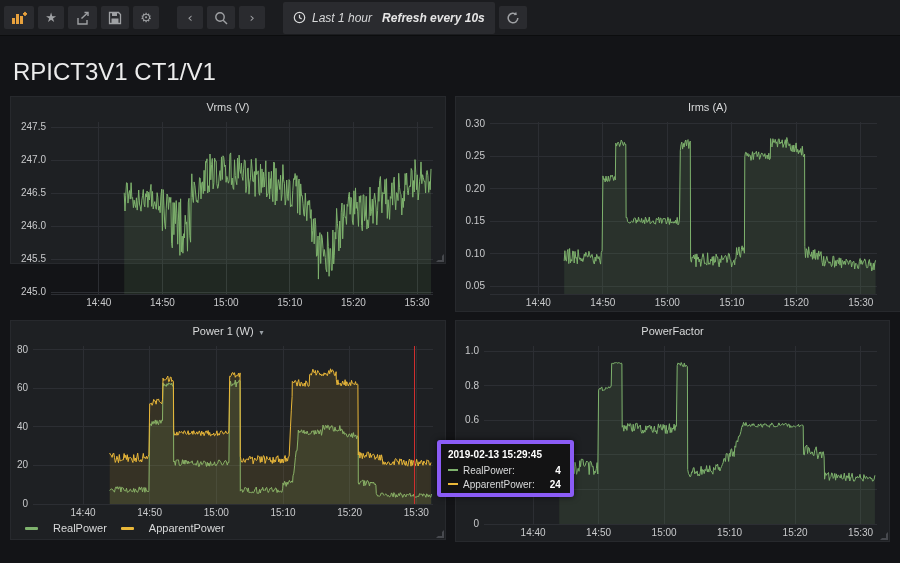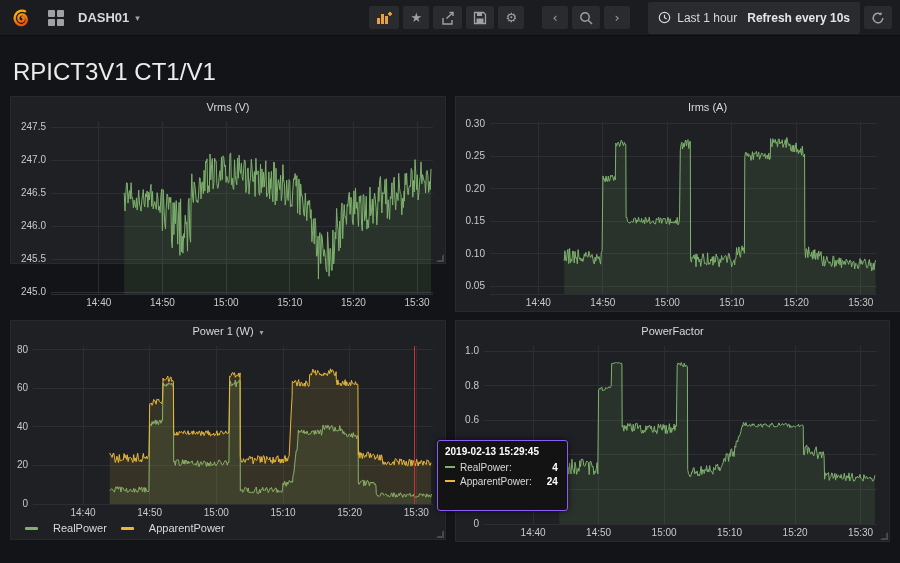--- a/index.html
+++ b/index.html
@@ -18,21 +18,21 @@
   .dash-name { color:#d8d9da; font-size:13px; font-weight:bold; display:inline-flex; align-items:center; gap:6px; cursor:pointer; margin-left:4px; }
   .dash-name .caret { color:#9fa1a4; font-size:9px; font-family:"DejaVu Sans", sans-serif; }
 
   .nav-right { display:flex; align-items:center; padding-right:8px; }
   .nav-right .nbtn { height:23px; min-width:26px; padding:0 7px; margin-left:4px; border:none;
       background:#2a2b2f; border-radius:2px; color:#9fa1a4; display:inline-flex;
       align-items:center; justify-content:center; cursor:pointer; font-size:13px;
       font-family:"DejaVu Sans", sans-serif; }
   .nav-right .spacer { width:14px; }
   .nbtn svg { display:block; }
-  .timepicker { font-family:"Liberation Sans", sans-serif !important; gap:6px; padding:16px 10px !important; }
+  .timepicker { font-family:"Liberation Sans", sans-serif !important; gap:6px; padding:16px 10px !important;font-style:italic; }
   .timepicker .trange { color:#d8d9da; font-size:12px; }
   .timepicker .refresh-txt { color:#e5e5e5; font-size:12px; font-weight:bold; margin-left:4px; }
 
   
   .page-title { position:absolute; left:13px; top:58px; font-size:24px; font-weight:500; color:#ececec; }
 
   
   .panel { position:absolute; background:#1e2023; border:1px solid #27292d; }
   .panel-title { position:absolute; left:0; right:0; top:0; height:20px; line-height:20px;
                  text-align:center; color:#d8d9da; font-size:11px; font-weight:500; cursor:pointer; }
@@ -42,57 +42,33 @@
   .legend { position:absolute; left:14px; bottom:3px; height:16px; display:flex; align-items:center; gap:14px; }
   .legend-item { display:inline-flex; align-items:center; gap:15px; cursor:pointer;justify-content:flex-end; }
   .legend-dash { width:13px; height:3px; border-radius:1px; }
   .legend-label { color:#d8d9da; font-size:11px; }
   .resize-handle { position:absolute; right:1px; bottom:1px; width:8px; height:8px; cursor:nwse-resize;
                    border-right:2px solid #47494e; border-bottom:2px solid #47494e;
                    clip-path:polygon(100% 0,100% 100%,0 100%); }
 
   
   .gtooltip { position:absolute; left:437px; top:440px; z-index:20; background:#131314;
-              border:1px solid #8b5cf6; border-radius:3px; padding:5px 9px 22px 7px; min-width:100px;
+              border:4px solid #8b5cf6; border-radius:3px; padding:5px 9px 2px 7px; min-width:100px;
               box-shadow:0 0 6px rgba(0,0,0,.6); }
   .tt-title { color:#ffffff; font-size:10px; font-weight:bold; white-space:nowrap; margin-bottom:3px; }
   .tt-row { display:flex; align-items:center; gap:5px; font-size:10px; color:#d8d9da; height:14px; white-space:nowrap; }
   .tt-dash { width:10px; height:2px; flex:none; }
   .tt-val { margin-left:auto; padding-left:10px; color:#ffffff; font-weight:bold; }
 </style>
 </head>
 <body>
 
 <div id="app">
 
   <div class="navbar">
-    <div class="nav-left">
-      <span class="logo">
-        <svg width="22" height="22" viewBox="0 0 24 24">
-          <defs>
-            <linearGradient id="lg" x1="0" y1="0" x2="1" y2="1">
-              <stop offset="0" stop-color="#fbca0a"></stop>
-                <stop offset="0.5" stop-color="#f5820b"></stop>
-                <stop offset="1" stop-color="#e8420d"></stop>
-            </linearGradient>
-          </defs>
-          <path d="M12 4 a8 8 0 0 0 0 16 a6 6 0 0 0 0 -12 a4 4 0 0 0 0 8 a2.5 2.5 0 0 0 0 -5" fill="none" stroke="url(#lg)" stroke-width="2.6" stroke-linecap="round" transform="rotate(25 12 12)"></path>
-        </svg>
-      </span>
-      <span class="grid-icon">
-          <i></i>
-          <i></i>
-          <i></i>
-          <i></i>
-        </span>
-      <span class="dash-name">
-        <span>DASH01</span>
-        <span class="caret">▾</span>
-      </span>
-    </div>
 
     <div class="nav-right">
       <button class="nbtn">
         <svg width="16" height="14" viewBox="0 0 16 14">
           <rect x="1" y="7" width="3" height="6" fill="#e7a13d"></rect>
           <rect x="5" y="3" width="3" height="10" fill="#e7a13d"></rect>
           <rect x="9" y="5" width="3" height="8" fill="#e7a13d"></rect>
           <rect x="12" y="2" width="4" height="1.8" fill="#e7a13d"></rect>
           <rect x="13.1" y="0.9" width="1.8" height="4" fill="#e7a13d"></rect>
         </svg>

